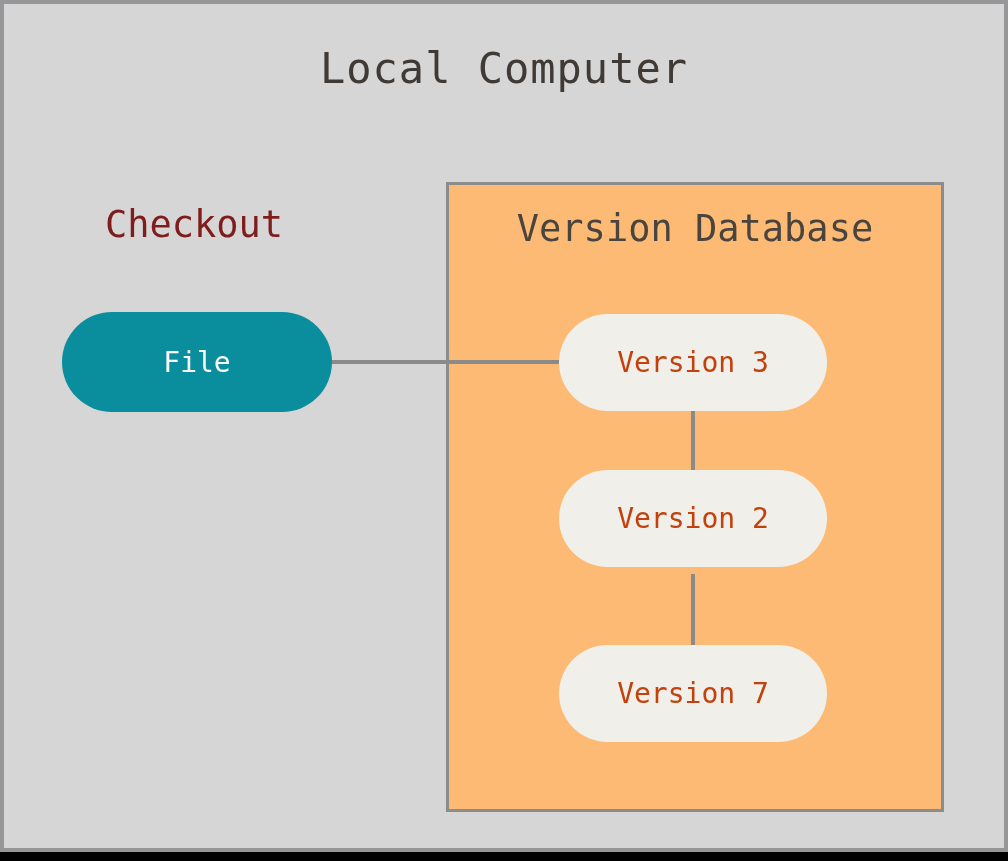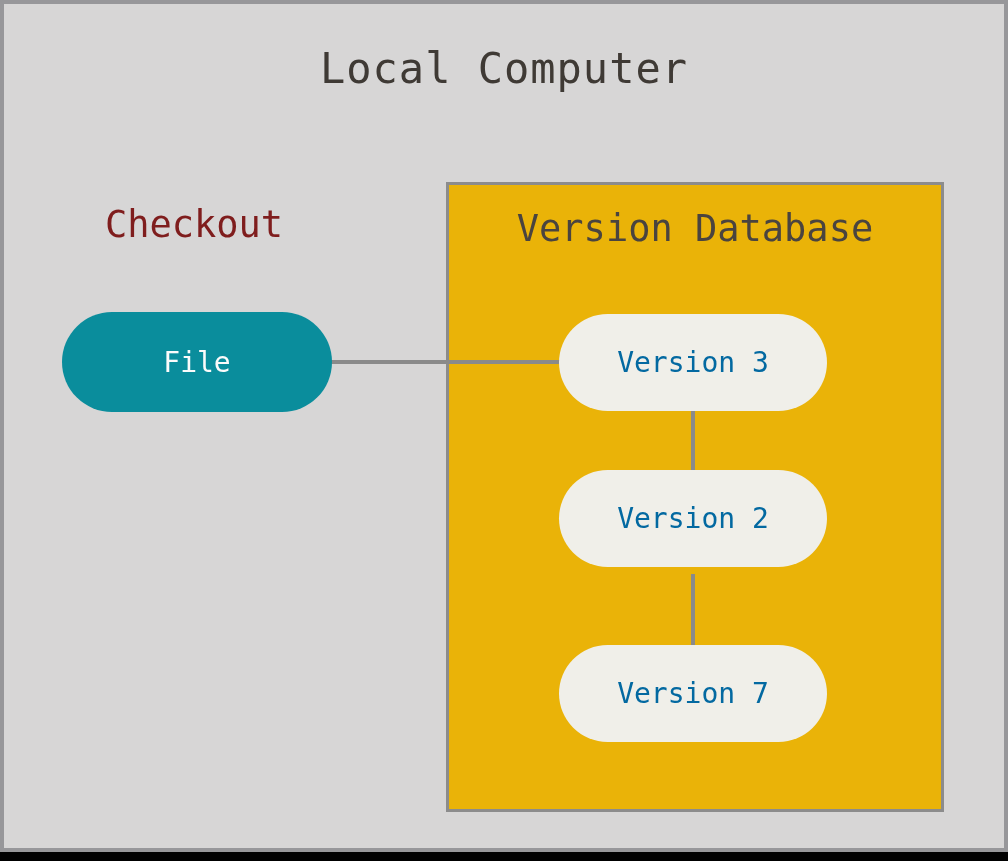--- a/index.html
+++ b/index.html
@@ -41,21 +41,21 @@
     font-size: 37px;
     color: #7f1d1d;
   }
   .vdb-box {
     position: absolute;
     left: 442px;
     top: 178px;
     width: 498px;
     height: 630px;
     box-sizing: border-box;
-    background: #eab308;
+    background: #fdba74;
     border: 3px solid #8c8c8c;
   }
   .vdb-title {
     position: absolute;
     left: 0;
     top: 22px;
     width: 100%;
     text-align: center;
     font-size: 37px;
     color: #4a443f;
@@ -96,21 +96,21 @@
     width: 270px;
     height: 100px;
     background: #0a8d9c;
     color: #fbfbfb;
   }
   .node-version {
     left: 555px;
     width: 268px;
     height: 97px;
     background: #f0efe9;
-    color: #0369a1;
+    color: #c2410c;
   }
   .node-v3 { top: 310px; }
   .node-v2 { top: 449px; margin-top: 17px; }
   .node-v1 { top: 641px; }
 </style>
 </head>
 <body>
 
 <div class="frame">
 

